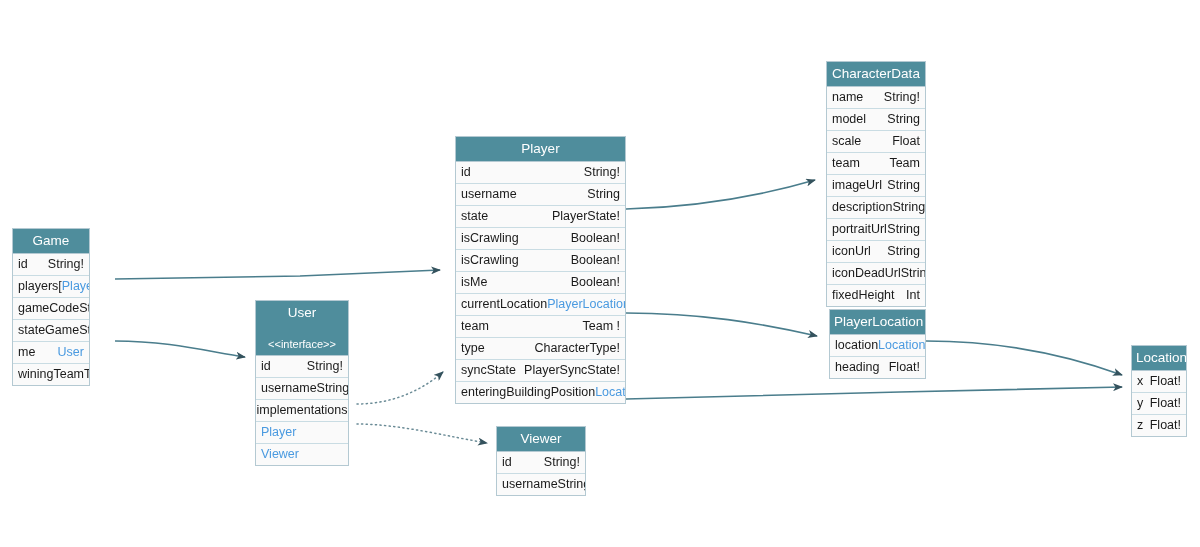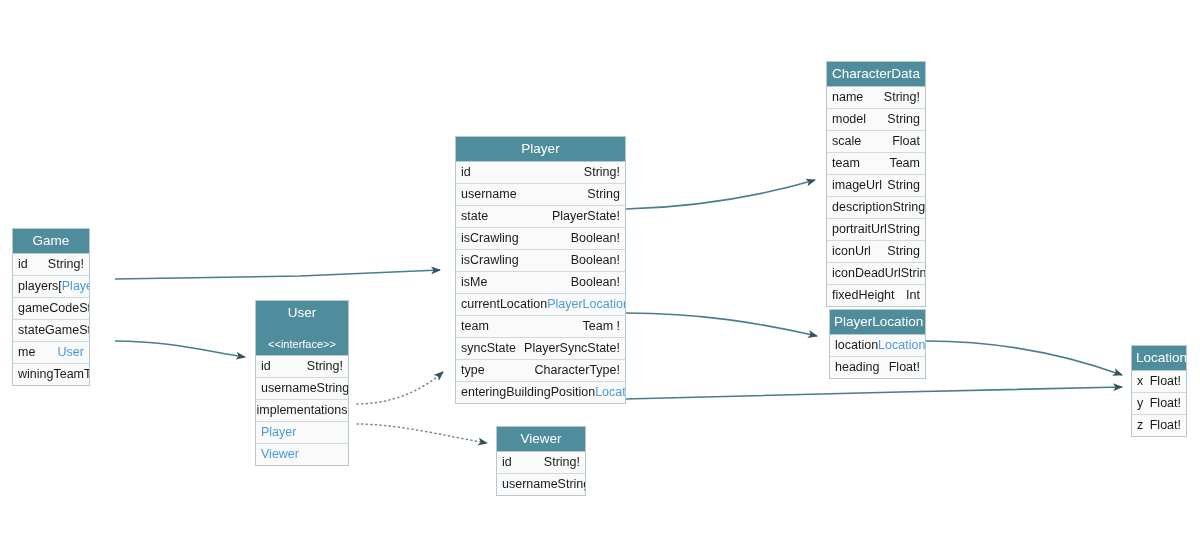--- a/index.html
+++ b/index.html
@@ -189,28 +189,28 @@
     </div>
     <div class="row">
       <span class="fname">currentLocation</span>
       <span class="ftype"><span class="lnk">PlayerLocation</span></span>
     </div>
     <div class="row">
       <span class="fname">team</span>
       <span class="ftype">Team !</span>
     </div>
     <div class="row">
+      <span class="fname">type</span>
+      <span class="ftype">CharacterType!</span>
+    </div>
+    <div class="row">
       <span class="fname">syncState</span>
       <span class="ftype">PlayerSyncState!</span>
     </div>
     <div class="row">
-      <span class="fname">type</span>
-      <span class="ftype">CharacterType!</span>
-    </div>
-    <div class="row">
       <span class="fname">enteringBuildingPosition</span>
       <span class="ftype lnk">Location</span>
     </div>
   </div>
 
   <div class="entity" style="left:496px; top:426px; width:90px;">
     <div class="hdr">Viewer</div>
     <div class="row">
       <span class="fname">id</span>
       <span class="ftype">String!</span>

